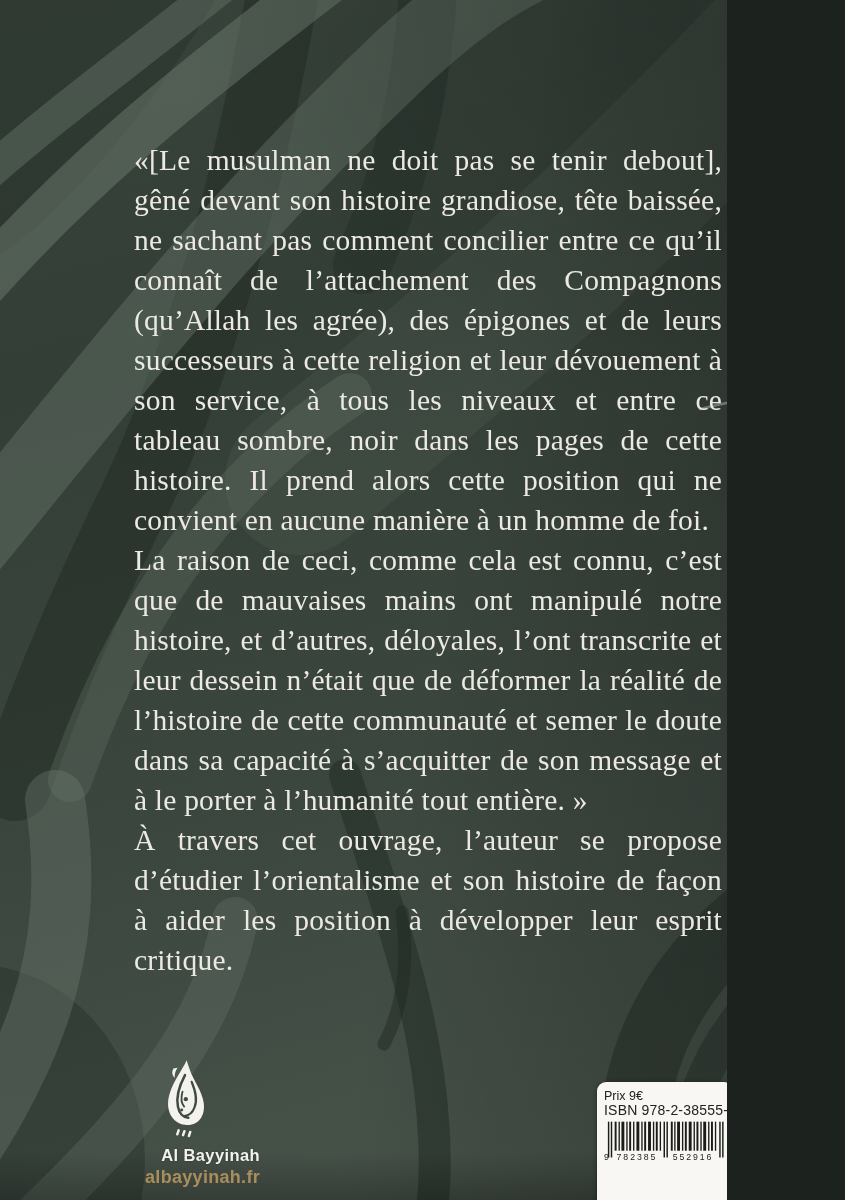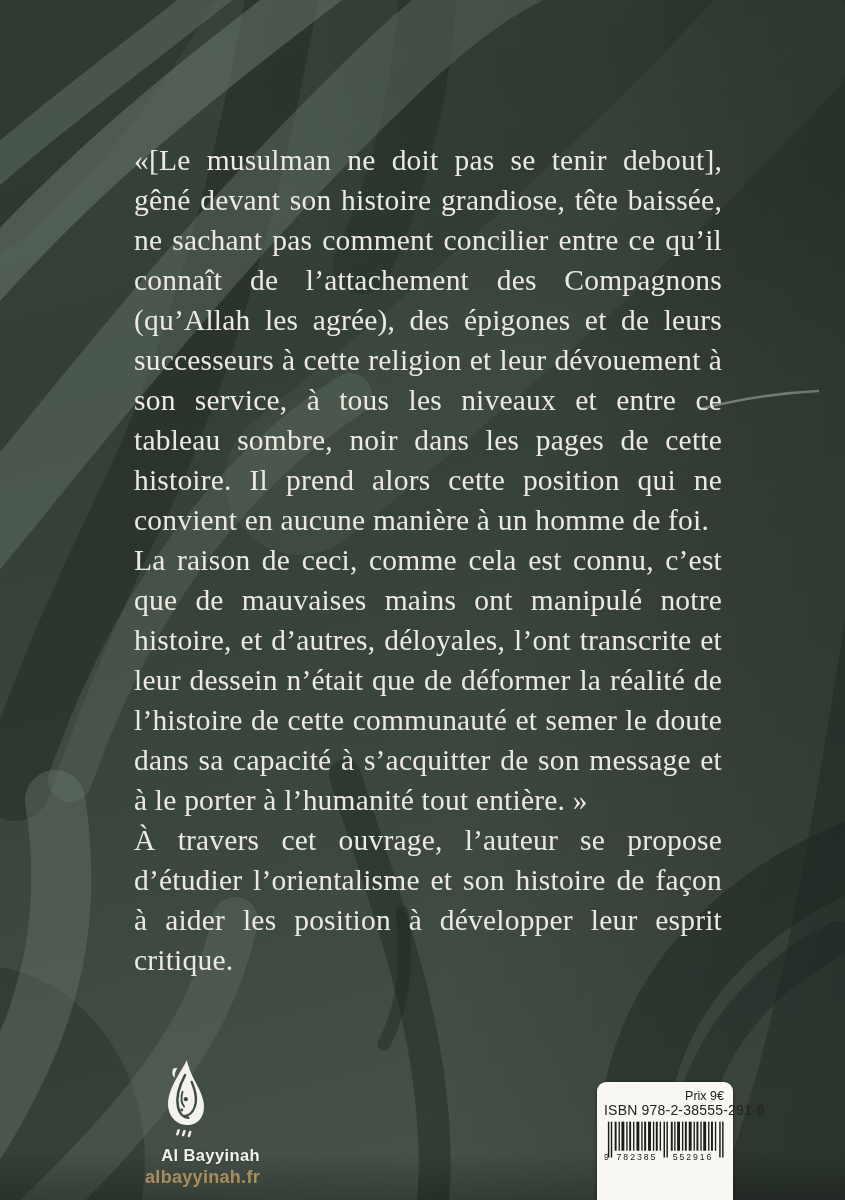--- a/index.html
+++ b/index.html
@@ -1,18 +1,18 @@
 <!DOCTYPE html>
 <html><head>
 <meta charset="utf-8">
 <style>
   html,body{margin:0;padding:0;background:#1c221e;}
   .cover{
     position:relative;
-    width:845px;height:1200px;
+    width:727px;height:1200px;
     overflow:hidden;
     background:linear-gradient(165deg,#38433b 0%,#333e36 28%,#3b463e 62%,#4a554c 100%);
     font-family:"Liberation Serif", serif;
   }
   .bg-art{position:absolute;inset:0;width:845px;height:1200px;display:block;}
   .vignette{
     position:absolute;inset:0;pointer-events:none;
     background:
       linear-gradient(100deg, rgba(0,0,0,0) 58%, rgba(0,0,0,0.16) 86%, rgba(0,0,0,0.22) 100%),
       linear-gradient(0deg, rgba(0,0,0,0.25) 0%, rgba(0,0,0,0) 4%),
@@ -41,21 +41,21 @@
     margin-top:2px;
     color:#a98e5c;font-size:18px;font-weight:700;letter-spacing:0.3px;
   }
   .sticker{
     position:absolute;left:597px;top:1082px;width:136px;height:130px;
     background:#f8f7f3;border-radius:9px;
     box-shadow:0 1px 4px rgba(0,0,0,0.45);
     padding:7px 7px 0 7px;box-sizing:border-box;
     font-family:"Liberation Sans", sans-serif;color:#22221f;
   }
-  .sticker-price{font-size:12.5px;text-align:right;padding-right:2px;line-height:14px;}
+  .sticker-price{font-size:12.5px;text-align:left;padding-right:2px;line-height:14px;}
   .sticker-isbn{font-size:14px;text-align:center;letter-spacing:0.2px;line-height:15px;white-space:nowrap;}
   .barcode{display:block;width:122px;height:44px;margin:2px auto 0 auto;}
 </style>
 </head>
 <body>
 
 <div class="cover">
 
   <svg class="bg-art" viewBox="0 0 845 1200" preserveAspectRatio="none" aria-hidden="true">
     <g fill="none" stroke-linecap="round">

